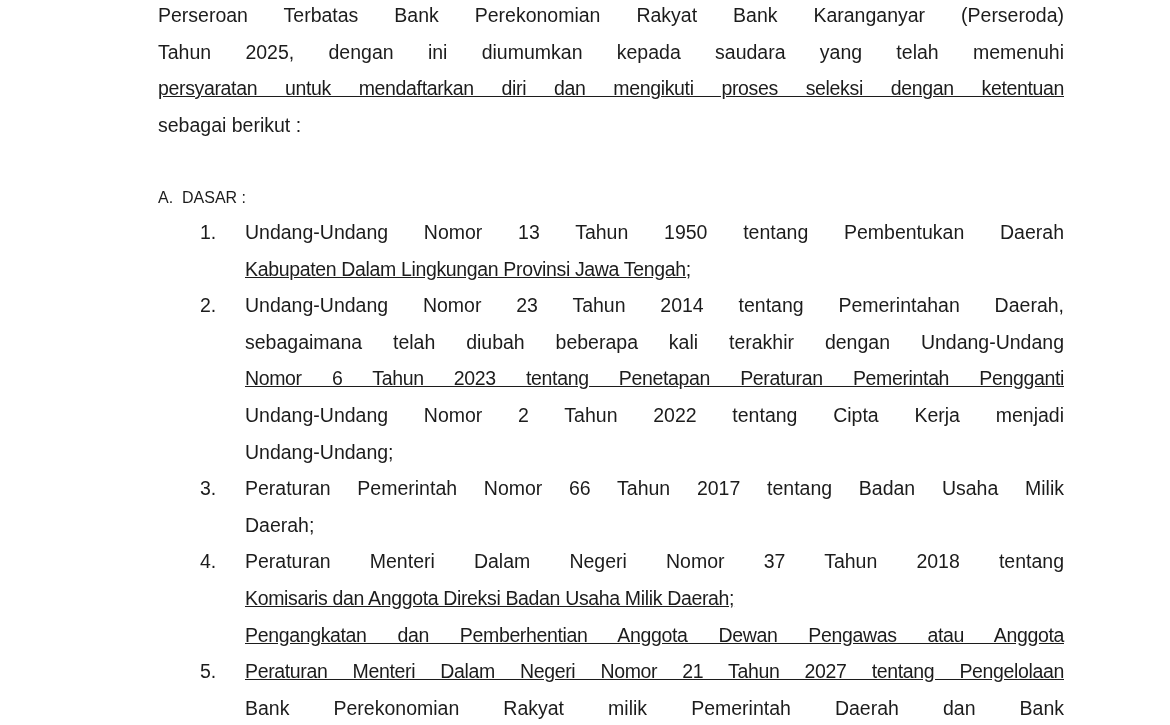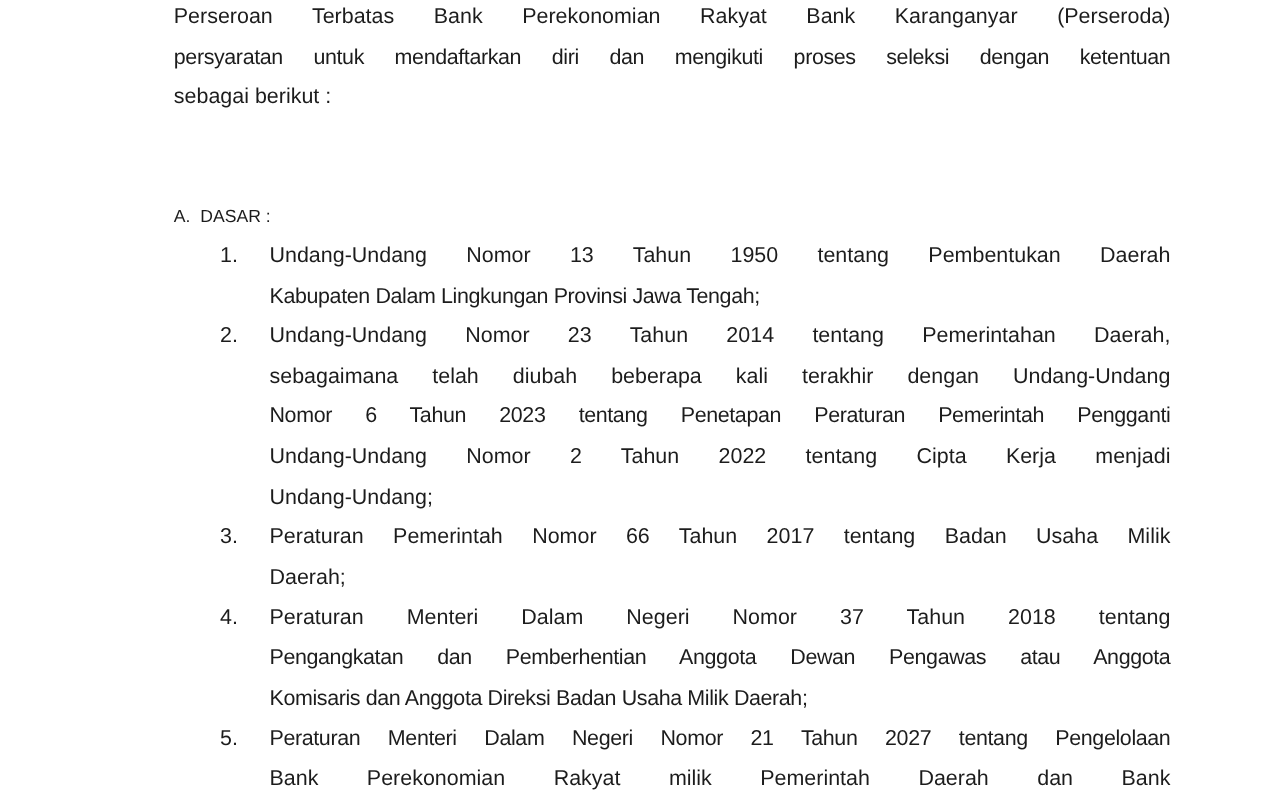--- a/index.html
+++ b/index.html
@@ -21,29 +21,30 @@
   .jline.last { text-align-last:left; }
   .section {
     position:absolute; left:158px; top:180px;
     font-size:16px; line-height:36.6px;
   }
   .section-letter { display:inline-block; width:24px; }
   .list { position:absolute; left:0; top:214px; width:1170px; }
   .item { position:relative; font-size:19.5px; line-height:36.6px; }
   .item-num { position:absolute; left:200px; top:0; }
   .item-body { margin-left:245px; width:819px; }
-  .condensed { letter-spacing:-0.35px; }
+  .condensed { letter-spacing:-0.35px;text-decoration:underline; }
 </style>
 </head>
 <body>
 
 <div class="page">
 
   <div class="para">
     <span class="jline">Perseroan Terbatas Bank Perekonomian Rakyat Bank Karanganyar (Perseroda)</span>
+    <span class="jline">Tahun 2025, dengan ini diumumkan kepada saudara yang telah memenuhi</span>
     <span class="jline condensed">persyaratan untuk mendaftarkan diri dan mengikuti  proses seleksi dengan ketentuan</span>
     <span class="jline last">sebagai berikut :</span>
   </div>
 
   <div class="section">
     <span class="section-letter">A.</span><span>DASAR :</span>
   </div>
 
   <div class="list">
 
@@ -71,22 +72,22 @@
       <div class="item-body">
         <span class="jline">Peraturan Pemerintah Nomor 66 Tahun 2017 tentang Badan Usaha Milik</span>
         <span class="jline last">Daerah;</span>
       </div>
     </div>
 
     <div class="item">
       <span class="item-num">4.</span>
       <div class="item-body">
         <span class="jline">Peraturan Menteri Dalam Negeri Nomor 37 Tahun 2018 tentang</span>
+        <span class="jline last condensed">Komisaris dan Anggota Direksi Badan Usaha Milik Daerah;</span>
         <span class="jline condensed">Pengangkatan dan Pemberhentian Anggota Dewan Pengawas atau Anggota</span>
-        <span class="jline last condensed">Komisaris dan Anggota Direksi Badan Usaha Milik Daerah;</span>
       </div>
     </div>
 
     <div class="item">
       <span class="item-num">5.</span>
       <div class="item-body">
         <span class="jline condensed">Peraturan Menteri Dalam Negeri Nomor 21 Tahun 2027 tentang Pengelolaan</span>
         <span class="jline">Bank Perekonomian Rakyat milik Pemerintah Daerah dan Bank</span>
       </div>
     </div>

